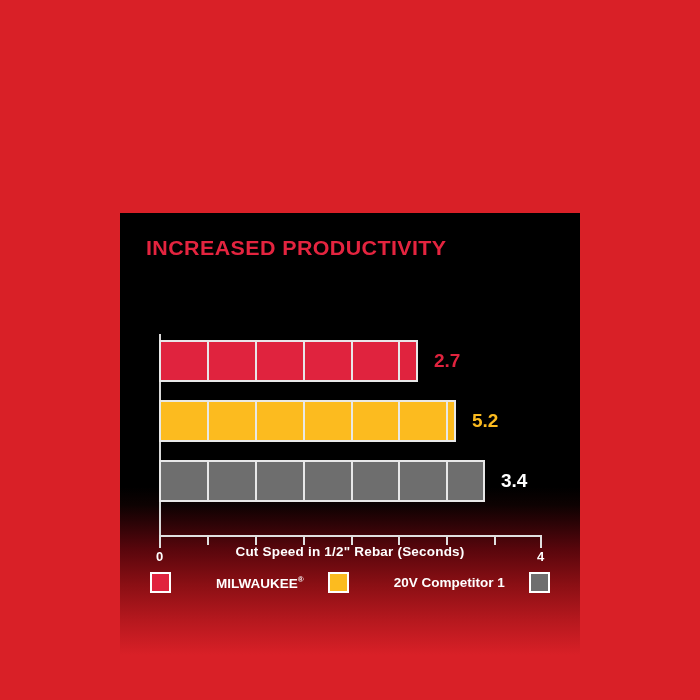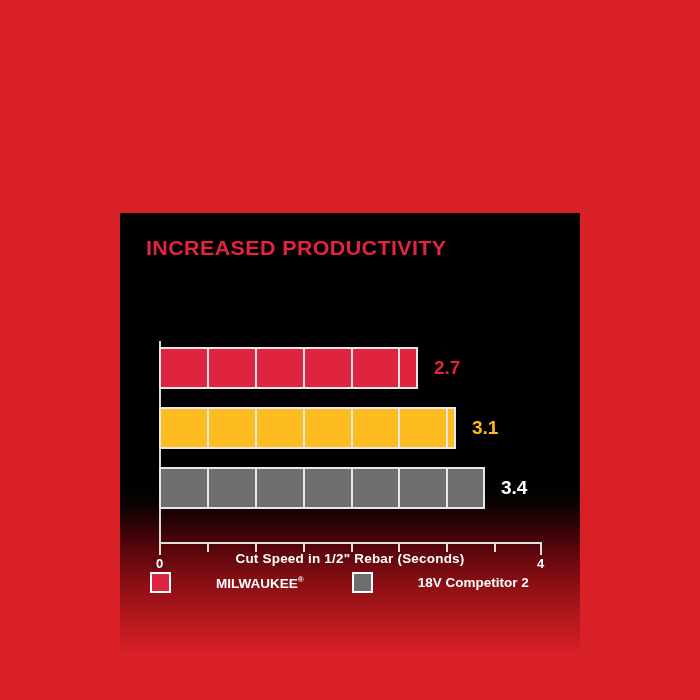--- a/index.html
+++ b/index.html
@@ -52,21 +52,21 @@
   #panel-title{
     position:absolute;left:26px;top:23px;
     font-size:21px;font-weight:bold;color:#e4243f;
     letter-spacing:0.4px;
     font-family:"Liberation Sans", sans-serif;
     transform:scaleX(1.02);transform-origin:left center;
     white-space:nowrap;
   }
 
   
-  #plot{position:absolute;left:0;top:16px;width:460px;height:442px;}
+  #plot{position:absolute;left:0;top:9px;width:460px;height:442px;}
 
   .axis-line{
     position:absolute;left:39px;top:112px;
     width:2px;height:203px;background:#d8d8d8;
   }
 
   .bar-row{position:absolute;left:39px;}
   .bar{
     position:absolute;left:0;top:0;height:100%;
     box-sizing:border-box;
@@ -154,21 +154,21 @@
           <div class="bar-row" style="top: 178px; width: 367px; height: 42px;">
             <div class="bar" style="width: 297px; background: rgb(252, 187, 31);">
               <div class="seg" style="width: 47.875px;"></div>
               <div class="seg" style="width: 47.875px;"></div>
               <div class="seg" style="width: 47.875px;"></div>
               <div class="seg" style="width: 47.875px;"></div>
               <div class="seg" style="width: 47.875px;"></div>
               <div class="seg" style="width: 47.875px;"></div>
               <div class="seg" style="width: 5.75px;"></div>
             </div>
-            <span class="bar-value" style="left: 313px; color: rgb(252, 187, 31);">3.1</span>
+            <span class="bar-value" style="left: 313px; color: rgb(252, 187, 31);">5.2</span>
           </div>
           <div class="bar-row" style="top: 238px; width: 396px; height: 42px;">
             <div class="bar" style="width: 326px; background: rgb(110, 110, 110);">
               <div class="seg" style="width: 47.875px;"></div>
               <div class="seg" style="width: 47.875px;"></div>
               <div class="seg" style="width: 47.875px;"></div>
               <div class="seg" style="width: 47.875px;"></div>
               <div class="seg" style="width: 47.875px;"></div>
               <div class="seg" style="width: 47.875px;"></div>
               <div class="seg" style="width: 34.75px;"></div>
@@ -195,20 +195,24 @@
 
       <div id="xlabel">Cut Speed in 1/2" Rebar (Seconds)</div>
     </div>
 
     <div id="legend">
         <div class="legend-item">
           <span class="legend-swatch" style="background: rgb(224, 35, 62);"></span>
           <span class="legend-label">MILWAUKEE<sup>®</sup></span>
         </div>
         <div class="legend-gap"></div>
+        <div class="legend-item">
+          <span class="legend-swatch" style="background: rgb(252, 187, 31);"></span>
+          <span class="legend-label">20V Competitor 1</span>
+        </div>
         <div class="legend-gap"></div>
         <div class="legend-item">
           <span class="legend-swatch" style="background: rgb(110, 110, 110);"></span>
           <span class="legend-label">18V Competitor 2</span>
         </div>
       </div>
   </div>
 
 </div>
 

